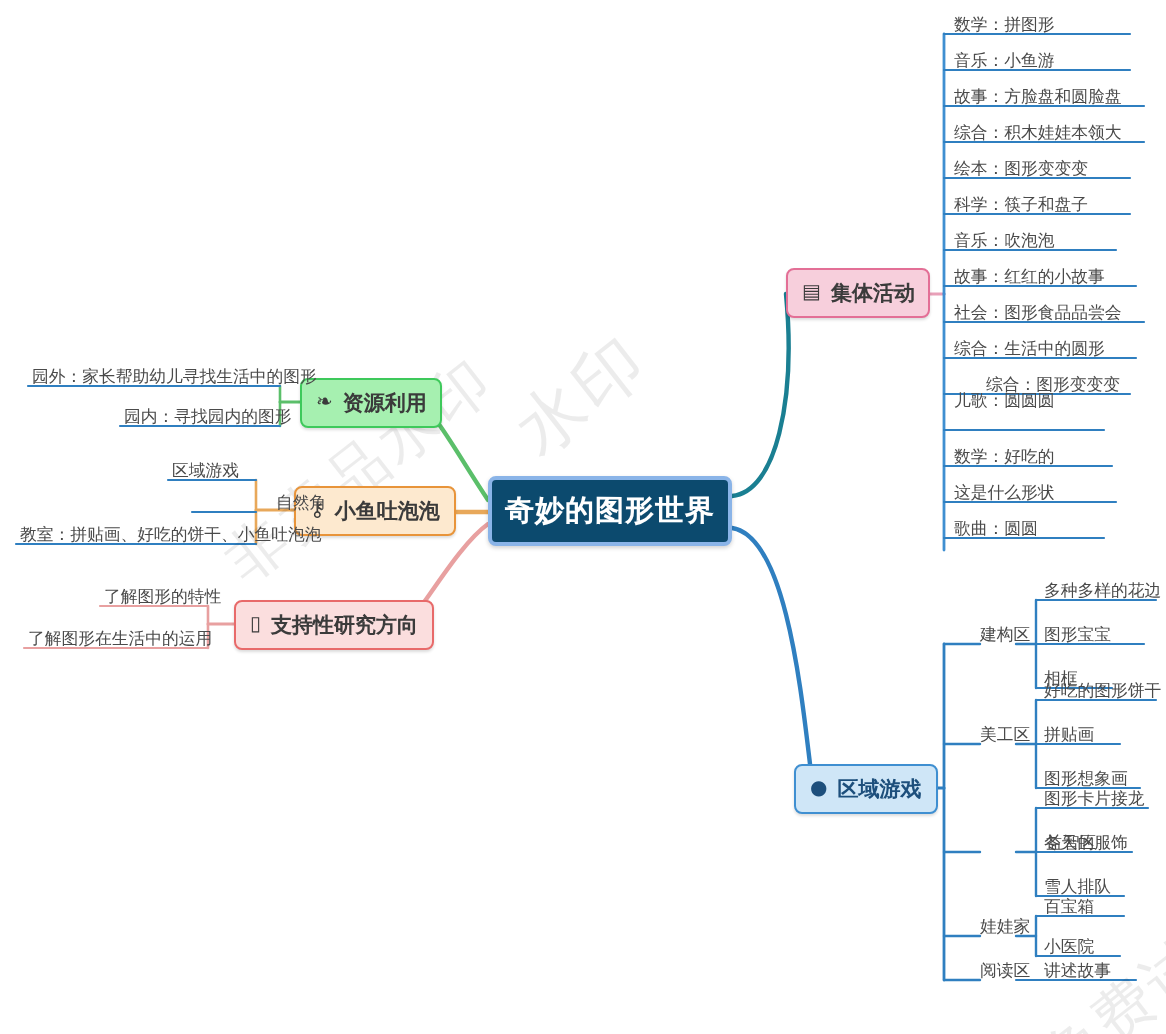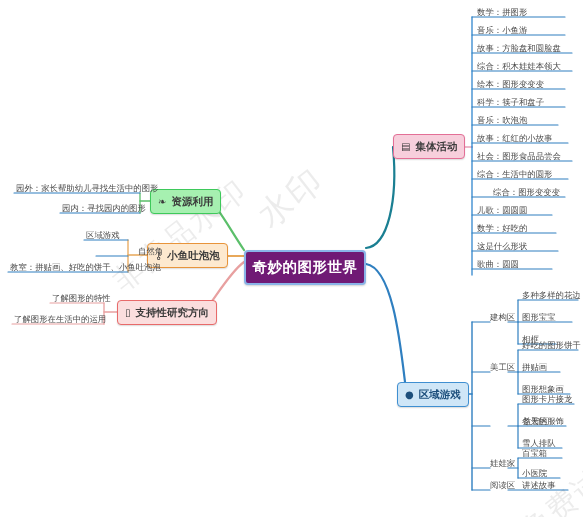--- a/index.html
+++ b/index.html
@@ -26,27 +26,26 @@
   }
   .wm1{left:255px;top:175px;}
   .wm2{left:100px;top:215px;font-size:30px;}
   .wm3{left:505px;top:455px;font-size:30px;}
 
   
   .main-node{
     position:absolute;
     left:244px;top:238px;
     width:122px;height:35px;
-    background:#701a75;
+    background:#0c4a6e;
     border:2px solid #8ab4e8;
     border-radius:4px;
     display:flex;align-items:center;justify-content:center;
     box-sizing:border-box;
     box-shadow:0 1px 2px rgba(0,0,0,.18);
-    margin-top:12px;
   }
   .main-node span{
     color:#ffffff;
     font-size:14.5px;
     font-weight:bold;
     letter-spacing:.5px;
     font-family:"DejaVu Sans",sans-serif;
   }
 
   
@@ -207,21 +206,21 @@
   <div class="leaf" style="left:477px;top:26px;">音乐：小鱼游</div>
   <div class="leaf" style="left:477px;top:44px;">故事：方脸盘和圆脸盘</div>
   <div class="leaf" style="left:477px;top:62px;">综合：积木娃娃本领大</div>
   <div class="leaf" style="left:477px;top:80px;">绘本：图形变变变</div>
   <div class="leaf" style="left:477px;top:98px;">科学：筷子和盘子</div>
   <div class="leaf" style="left:477px;top:116px;">音乐：吹泡泡</div>
   <div class="leaf" style="left:477px;top:134px;">故事：红红的小故事</div>
   <div class="leaf" style="left:477px;top:152px;">社会：图形食品品尝会</div>
   <div class="leaf" style="left:477px;top:170px;">综合：生活中的圆形</div>
   <div class="leaf" style="left:493px;top:188px;">综合：图形变变变</div>
-  <div class="leaf" style="left:477px;top:206px;">儿歌：圆圆圆</div>
+  <div class="leaf" style="left:477px;top:196px;">儿歌：圆圆圆</div>
   <div class="leaf" style="left:477px;top:224px;">数学：好吃的</div>
   <div class="leaf" style="left:477px;top:242px;">这是什么形状</div>
   <div class="leaf" style="left:477px;top:260px;">歌曲：圆圆</div>
 
   <div class="topic green" id="t-resource">
     <span class="t-icon">❧</span>
     <span>资源利用</span>
   </div>
   <div class="leaf" style="left:16px;top:184px;">园外：家长帮助幼儿寻找生活中的图形</div>
   <div class="leaf" style="left:62px;top:204px;">园内：寻找园内的图形</div>

